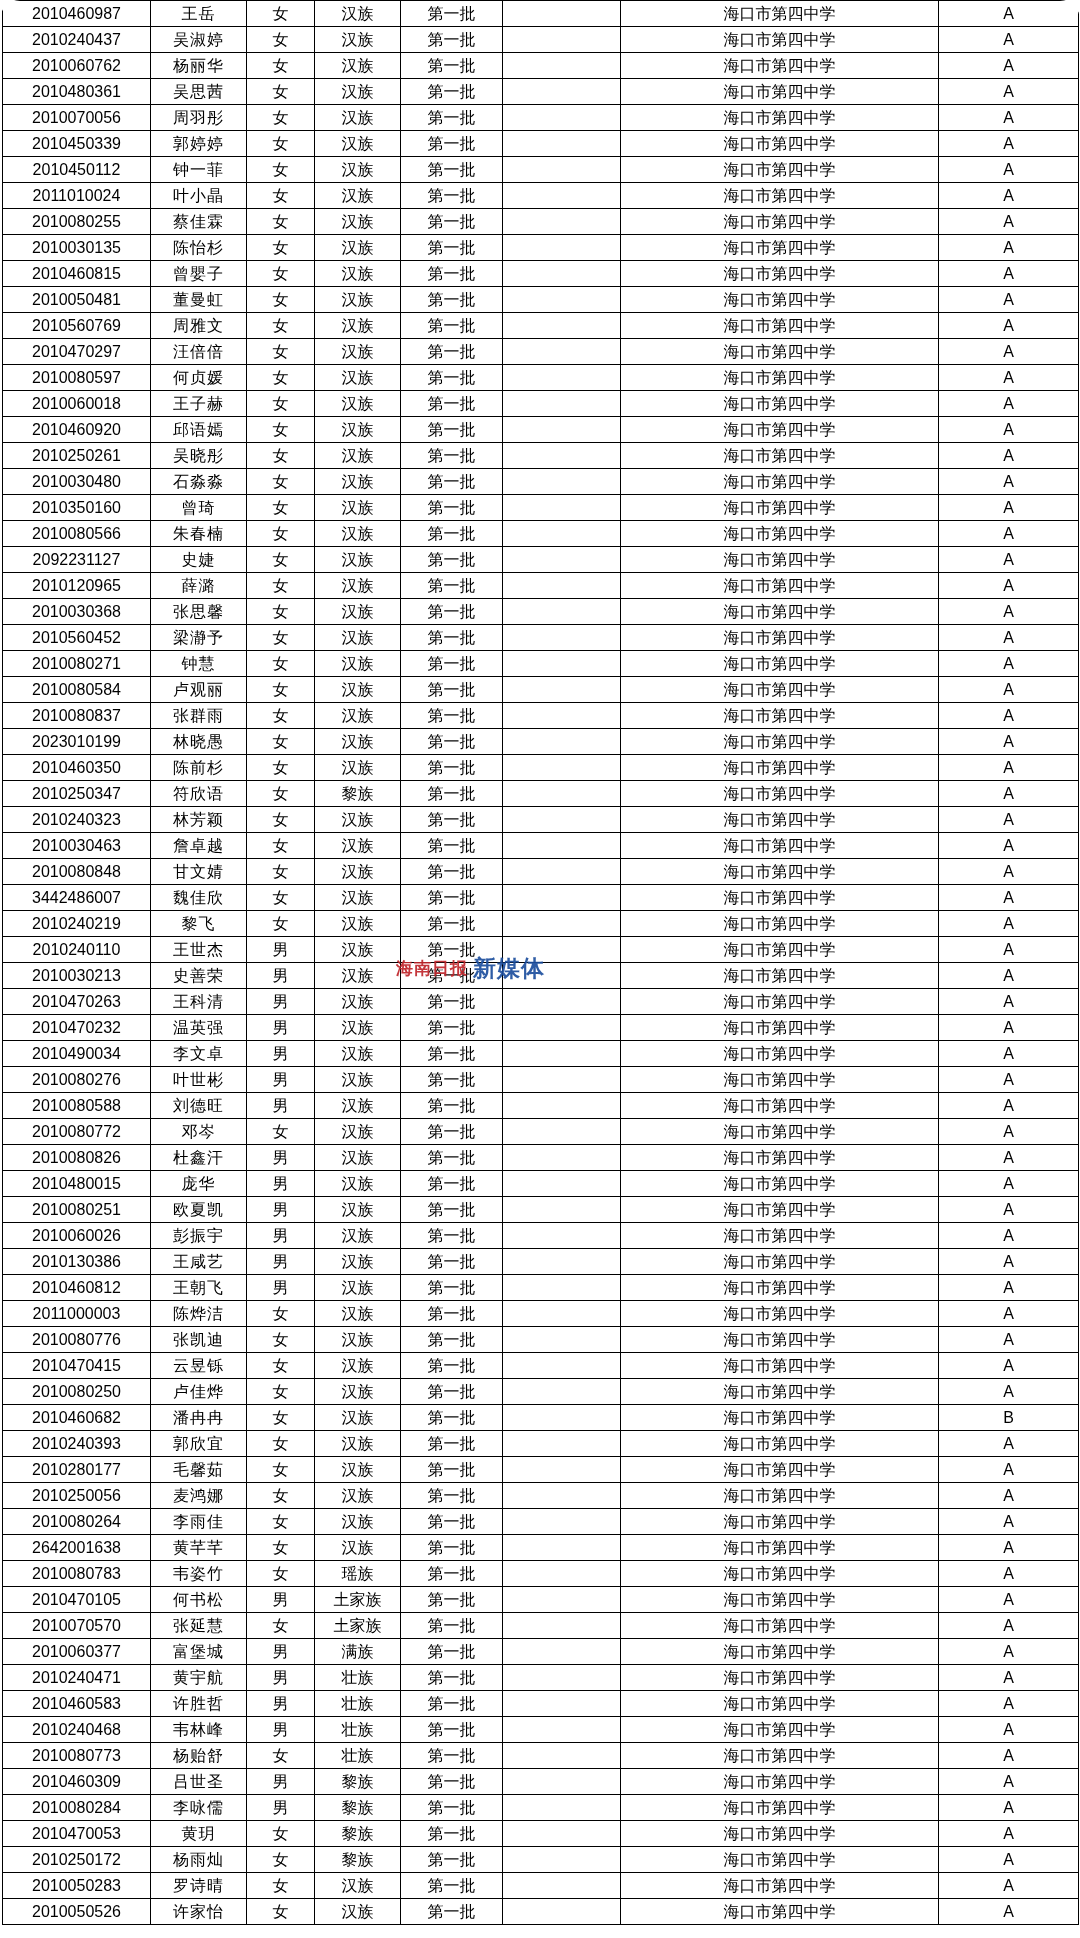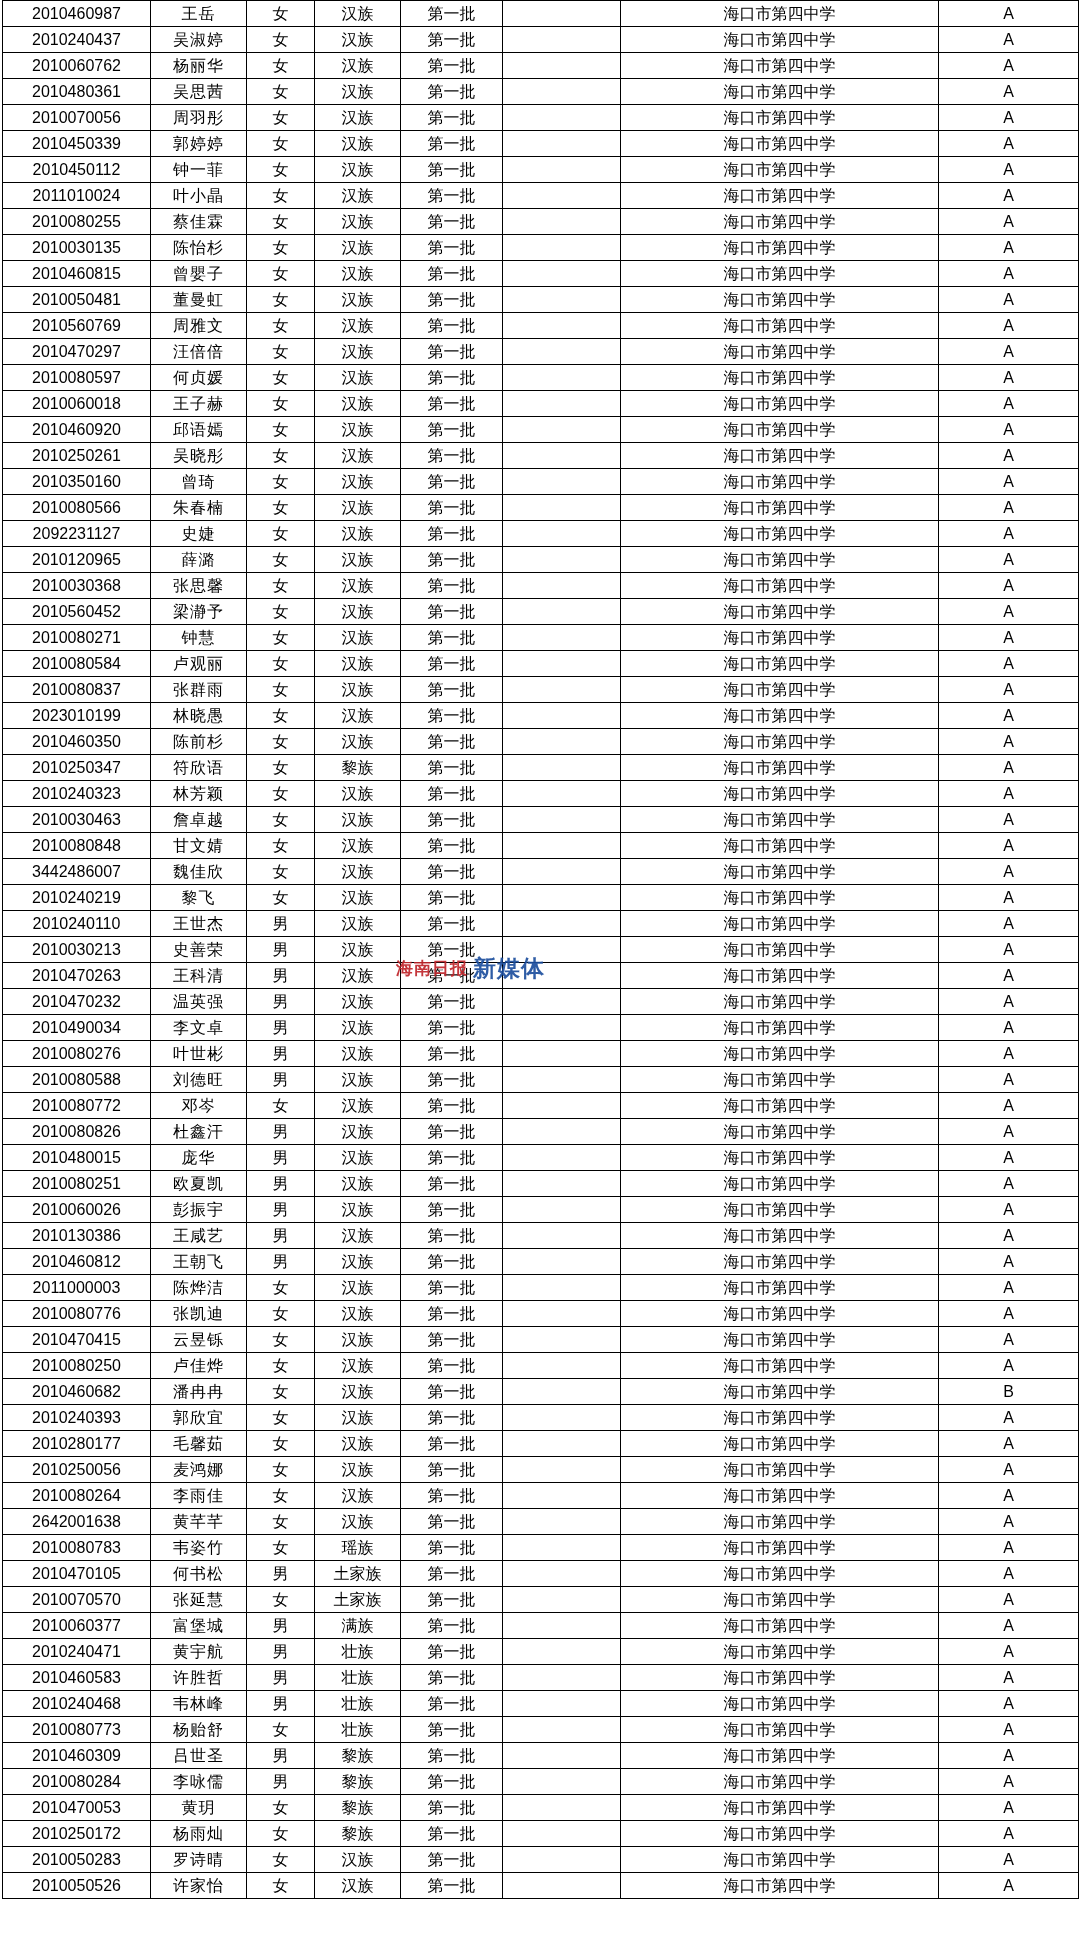--- a/index.html
+++ b/index.html
@@ -10,20 +10,21 @@
   body {
     font-family: "Liberation Sans", sans-serif;
     color: #000000;
   }
   .page {
     width: 1080px;
     height: 1938px;
     position: relative;
     background: #ffffff;
     overflow: hidden;
+    border-radius: 20px;
   }
   table.roster {
     border-collapse: collapse;
     table-layout: fixed;
     width: 1076px;
     margin-left: 2px;
     margin-top: 0px;
   }
   table.roster td {
     border: 1px solid #000000;
@@ -285,20 +286,30 @@
           <td class="id">2010250261</td>
           <td class="name">吴晓彤</td>
           <td class="sex">女</td>
           <td class="eth">汉族</td>
           <td class="batch">第一批</td>
           <td class="blank"></td>
           <td class="school">海口市第四中学</td>
           <td class="grade">A</td>
         </tr>
         <tr>
+          <td class="id">2010030480</td>
+          <td class="name">石淼淼</td>
+          <td class="sex">女</td>
+          <td class="eth">汉族</td>
+          <td class="batch">第一批</td>
+          <td class="blank"></td>
+          <td class="school">海口市第四中学</td>
+          <td class="grade">A</td>
+        </tr>
+        <tr>
           <td class="id">2010350160</td>
           <td class="name">曾琦</td>
           <td class="sex">女</td>
           <td class="eth">汉族</td>
           <td class="batch">第一批</td>
           <td class="blank"></td>
           <td class="school">海口市第四中学</td>
           <td class="grade">A</td>
         </tr>
         <tr>

